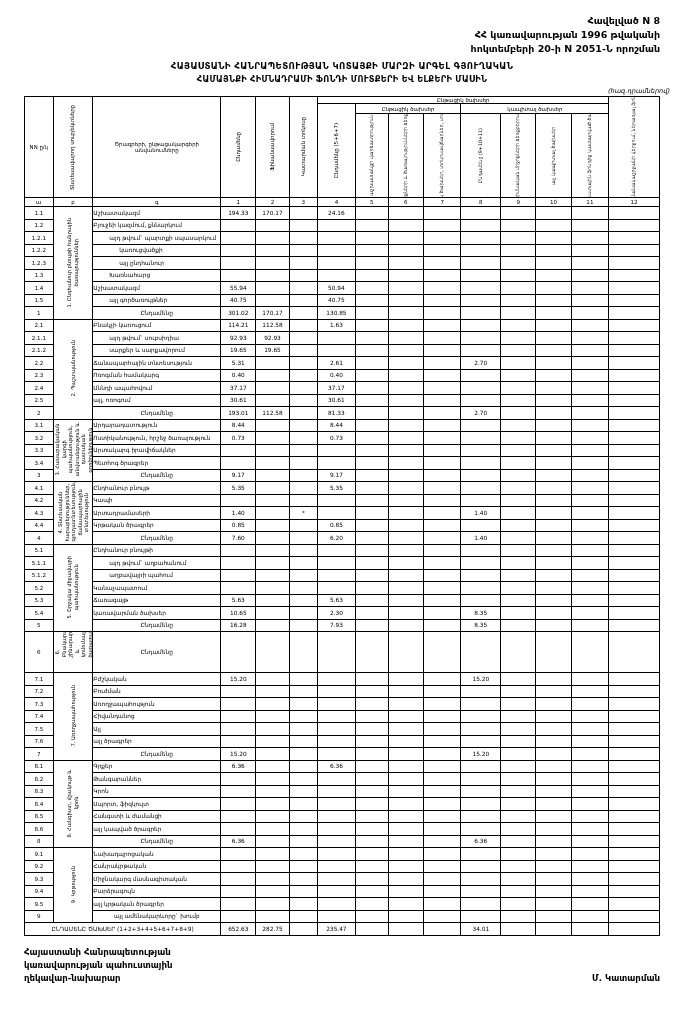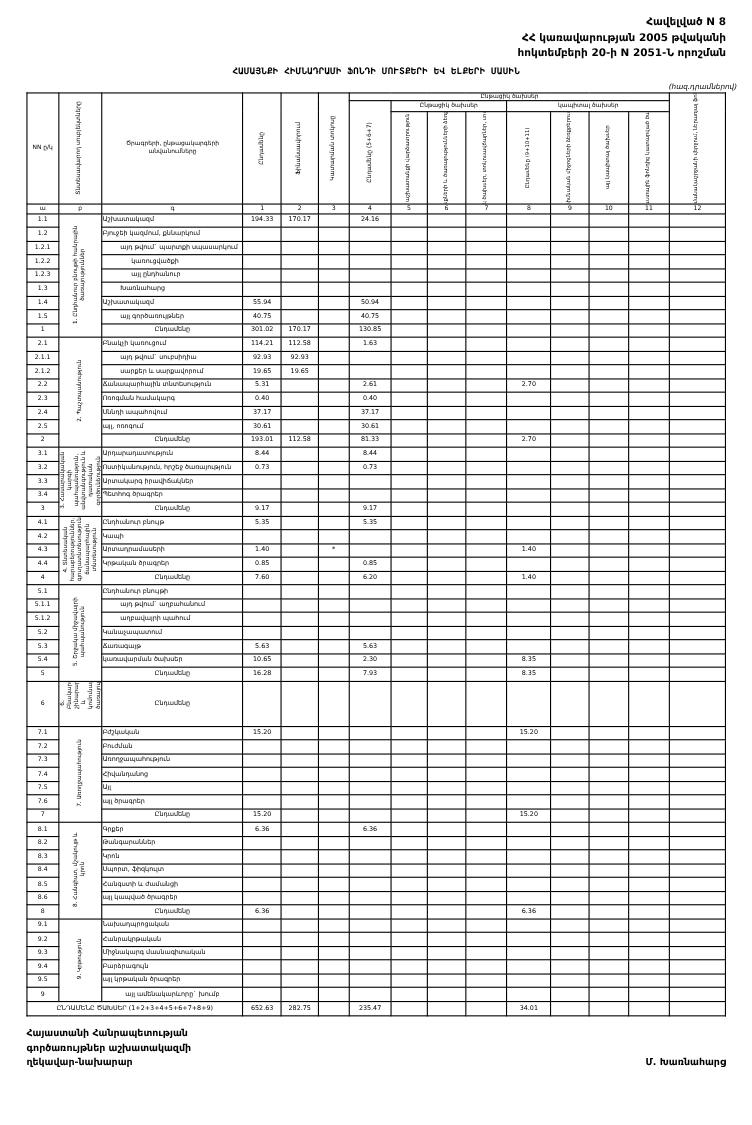--- a/index.html
+++ b/index.html
@@ -44,21 +44,20 @@
   }
   .t-sub {
     font-size: 8.6px;
     font-weight: bold;
     letter-spacing: .4px;
   }
   .t-sub2 {
     font-size: 8.2px;
     font-weight: bold;
     letter-spacing: .3px;
-    font-family: Liberation Mono, monospace;
   }
   .t-date {
     font-size: 8px;
     font-weight: bold;
     margin-top: 1px;
   }
   .unit-note {
     text-align: right;
     font-size: 6.6px;
     font-style: italic;
@@ -158,25 +157,26 @@
   .footer .left div { white-space: nowrap; }
   .footer .right { padding-top: 26px; }
 </style>
 </head>
 <body>
 
 <div class="page">
 
   <div class="doc-header">
     <div>Հավելված N 8</div>
-    <div>ՀՀ կառավարության 2005 թվականի</div>
+    <div>ՀՀ կառավարության 1996 թվականի</div>
     <div>հոկտեմբերի 20-ի N 2051-Ն որոշման</div>
   </div>
 
   <div class="title-block">
+    <div class="t-sub">ՀԱՅԱՍՏԱՆԻ ՀԱՆՐԱՊԵՏՈՒԹՅԱՆ ԿՈՏԱՅՔԻ ՄԱՐԶԻ ԱՐԳԵԼ ԳՅՈՒՂԱԿԱՆ</div>
     <div class="t-sub2">ՀԱՄԱՅՆՔԻ ՀԻՄՆԱԴՐԱՄԻ ՖՈՆԴԻ ՄՈՒՏՔԵՐԻ ԵՎ ԵԼՔԵՐԻ ՄԱՍԻՆ</div>
   </div>
 
   <div class="unit-note">(հազ.դրամներով)</div>
 
   <table class="main">
     <colgroup>
       <col style="width:26px">
       <col style="width:36px">
       <col style="width:116px">
@@ -1200,19 +1200,19 @@
           <td class="num bold"></td>
           <td class="num bold"></td>
           <td class="num bold"></td>
         </tr>
       </tbody>
   </table>
 
   <div class="footer">
     <div class="left">
       <div>Հայաստանի Հանրապետության</div>
-      <div>գործառույթներ աշխատակազմի</div>
+      <div>կառավարության պահուստային</div>
       <div>ղեկավար-նախարար</div>
     </div>
-    <div class="right">Մ. Խառնահարց</div>
+    <div class="right">Մ. Կատարման</div>
   </div>
 
 </div>
 
 </body></html>

